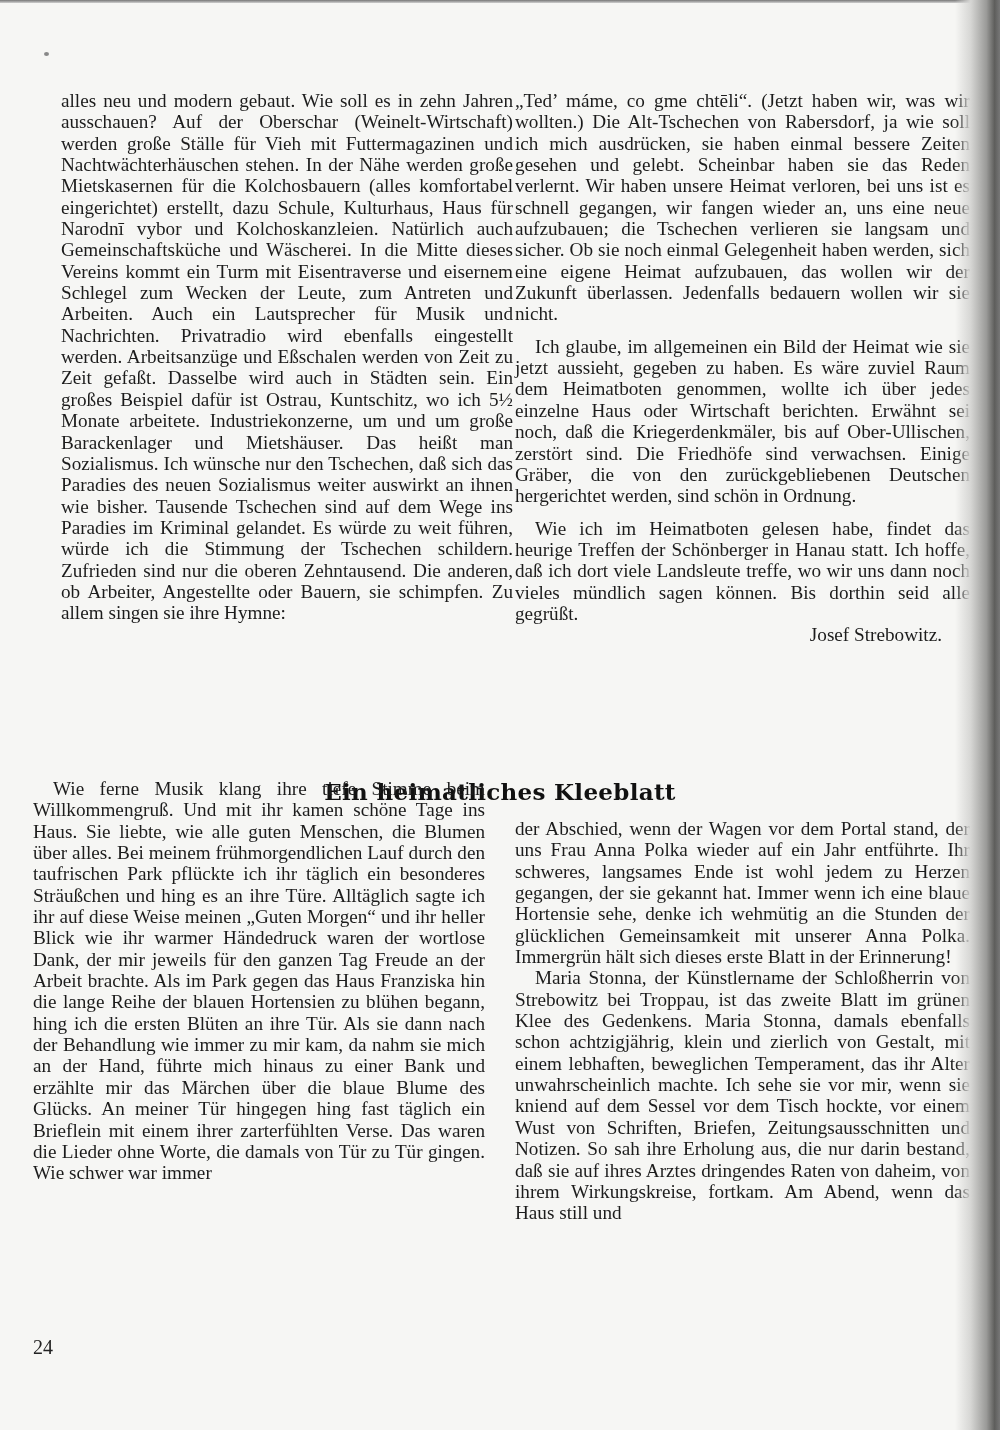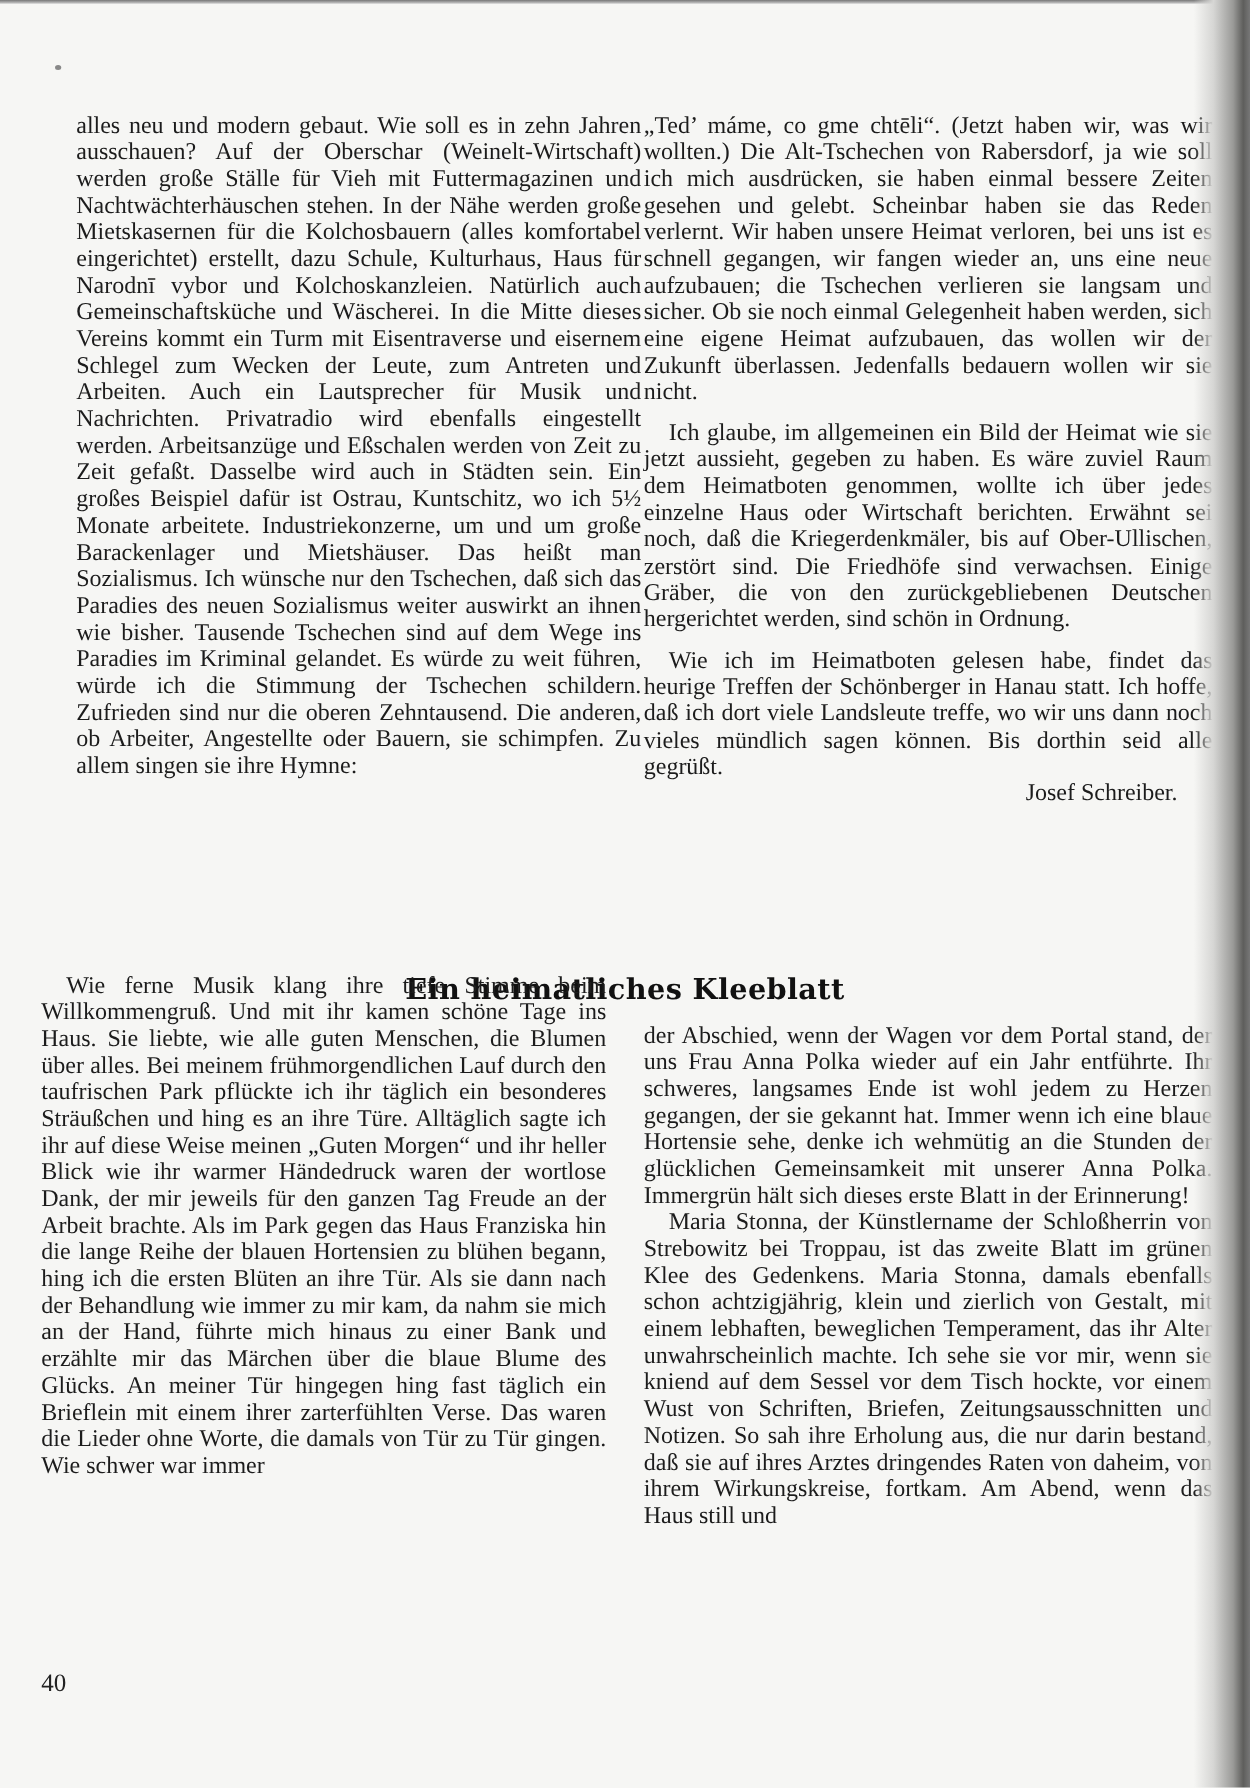--- a/index.html
+++ b/index.html
@@ -56,29 +56,29 @@
 <div class="speck"></div>
 
 <div class="col col-tl">
   <p>alles neu und modern gebaut. Wie soll es in zehn Jahren ausschauen? Auf der Oberschar (Weinelt-Wirtschaft) werden große Ställe für Vieh mit Futtermagazinen und Nachtwächterhäuschen stehen. In der Nähe werden große Mietskasernen für die Kolchosbauern (alles komfortabel eingerichtet) erstellt, dazu Schule, Kulturhaus, Haus für Narodnī vybor und Kolchoskanzleien. Natürlich auch Gemeinschaftsküche und Wäscherei. In die Mitte dieses Vereins kommt ein Turm mit Eisentraverse und eisernem Schlegel zum Wecken der Leute, zum Antreten und Arbeiten. Auch ein Lautsprecher für Musik und Nachrichten. Privatradio wird ebenfalls eingestellt werden. Arbeitsanzüge und Eßschalen werden von Zeit zu Zeit gefaßt. Dasselbe wird auch in Städten sein. Ein großes Beispiel dafür ist Ostrau, Kuntschitz, wo ich 5½ Monate arbeitete. Industriekonzerne, um und um große Barackenlager und Mietshäuser. Das heißt man Sozialismus. Ich wünsche nur den Tschechen, daß sich das Paradies des neuen Sozialismus weiter auswirkt an ihnen wie bisher. Tausende Tschechen sind auf dem Wege ins Paradies im Kriminal gelandet. Es würde zu weit führen, würde ich die Stimmung der Tschechen schildern. Zufrieden sind nur die oberen Zehntausend. Die anderen, ob Arbeiter, Angestellte oder Bauern, sie schimpfen. Zu allem singen sie ihre Hymne:</p>
 </div>
 
 <div class="col col-tr">
   <p>„Ted’ máme, co gme chtēli“. (Jetzt haben wir, was wir wollten.) Die Alt-Tschechen von Rabersdorf, ja wie soll ich mich ausdrücken, sie haben einmal bessere Zeiten gesehen und gelebt. Scheinbar haben sie das Reden verlernt. Wir haben unsere Heimat verloren, bei uns ist es schnell gegangen, wir fangen wieder an, uns eine neue aufzubauen; die Tschechen verlieren sie langsam und sicher. Ob sie noch einmal Gelegenheit haben werden, sich eine eigene Heimat aufzubauen, das wollen wir der Zukunft überlassen. Jedenfalls bedauern wollen wir sie nicht.</p>
   <p class="indent gap">Ich glaube, im allgemeinen ein Bild der Heimat wie sie jetzt aussieht, gegeben zu haben. Es wäre zuviel Raum dem Heimatboten genommen, wollte ich über jedes einzelne Haus oder Wirtschaft berichten. Erwähnt sei noch, daß die Kriegerdenkmäler, bis auf Ober-Ullischen, zerstört sind. Die Friedhöfe sind verwachsen. Einige Gräber, die von den zurückgebliebenen Deutschen hergerichtet werden, sind schön in Ordnung.</p>
   <p class="indent gap">Wie ich im Heimatboten gelesen habe, findet das heurige Treffen der Schönberger in Hanau statt. Ich hoffe, daß ich dort viele Landsleute treffe, wo wir uns dann noch vieles mündlich sagen können. Bis dorthin seid alle gegrüßt.</p>
-  <p class="signature">Josef Schreiber.</p>
+  <p class="signature">Josef Strebowitz.</p>
 </div>
 
 <div class="heading">Ein heimatliches Kleeblatt</div>
 
 <div class="col col-bl">
   <p class="indent">Wie ferne Musik klang ihre tiefe Stimme beim Willkommengruß. Und mit ihr kamen schöne Tage ins Haus. Sie liebte, wie alle guten Menschen, die Blumen über alles. Bei meinem frühmorgendlichen Lauf durch den taufrischen Park pflückte ich ihr täglich ein besonderes Sträußchen und hing es an ihre Türe. Alltäglich sagte ich ihr auf diese Weise meinen „Guten Morgen“ und ihr heller Blick wie ihr warmer Händedruck waren der wortlose Dank, der mir jeweils für den ganzen Tag Freude an der Arbeit brachte. Als im Park gegen das Haus Franziska hin die lange Reihe der blauen Hortensien zu blühen begann, hing ich die ersten Blüten an ihre Tür. Als sie dann nach der Behandlung wie immer zu mir kam, da nahm sie mich an der Hand, führte mich hinaus zu einer Bank und erzählte mir das Märchen über die blaue Blume des Glücks. An meiner Tür hingegen hing fast täglich ein Brieflein mit einem ihrer zarterfühlten Verse. Das waren die Lieder ohne Worte, die damals von Tür zu Tür gingen. Wie schwer war immer</p>
 </div>
 
 <div class="col col-br">
   <p>der Abschied, wenn der Wagen vor dem Portal stand, der uns Frau Anna Polka wieder auf ein Jahr entführte. Ihr schweres, langsames Ende ist wohl jedem zu Herzen gegangen, der sie gekannt hat. Immer wenn ich eine blaue Hortensie sehe, denke ich wehmütig an die Stunden der glücklichen Gemeinsamkeit mit unserer Anna Polka. Immergrün hält sich dieses erste Blatt in der Erinnerung!</p>
   <p class="indent">Maria Stonna, der Künstlername der Schloßherrin von Strebowitz bei Troppau, ist das zweite Blatt im grünen Klee des Gedenkens. Maria Stonna, damals ebenfalls schon achtzigjährig, klein und zierlich von Gestalt, mit einem lebhaften, beweglichen Temperament, das ihr Alter unwahrscheinlich machte. Ich sehe sie vor mir, wenn sie kniend auf dem Sessel vor dem Tisch hockte, vor einem Wust von Schriften, Briefen, Zeitungsausschnitten und Notizen. So sah ihre Erholung aus, die nur darin bestand, daß sie auf ihres Arztes dringendes Raten von daheim, von ihrem Wirkungskreise, fortkam. Am Abend, wenn das Haus still und</p>
 </div>
 
-<div class="page-number">40</div>
+<div class="page-number">24</div>
 
 <div class="gutter"></div>
 
 </body></html>

